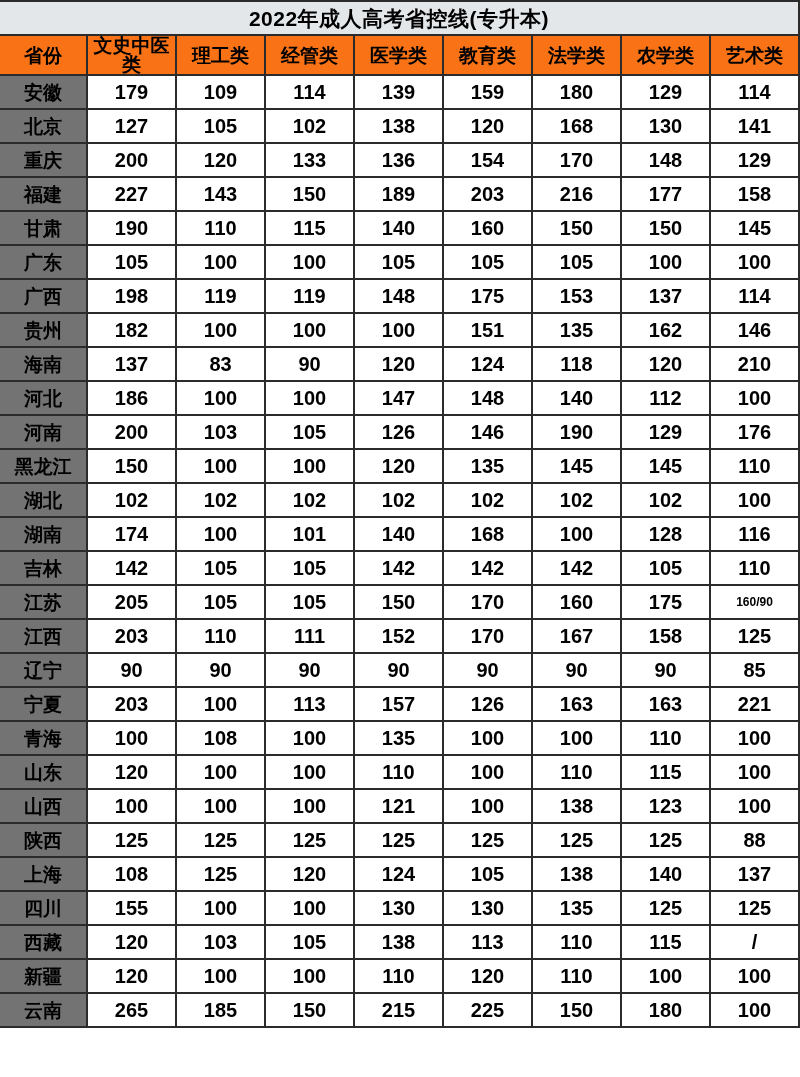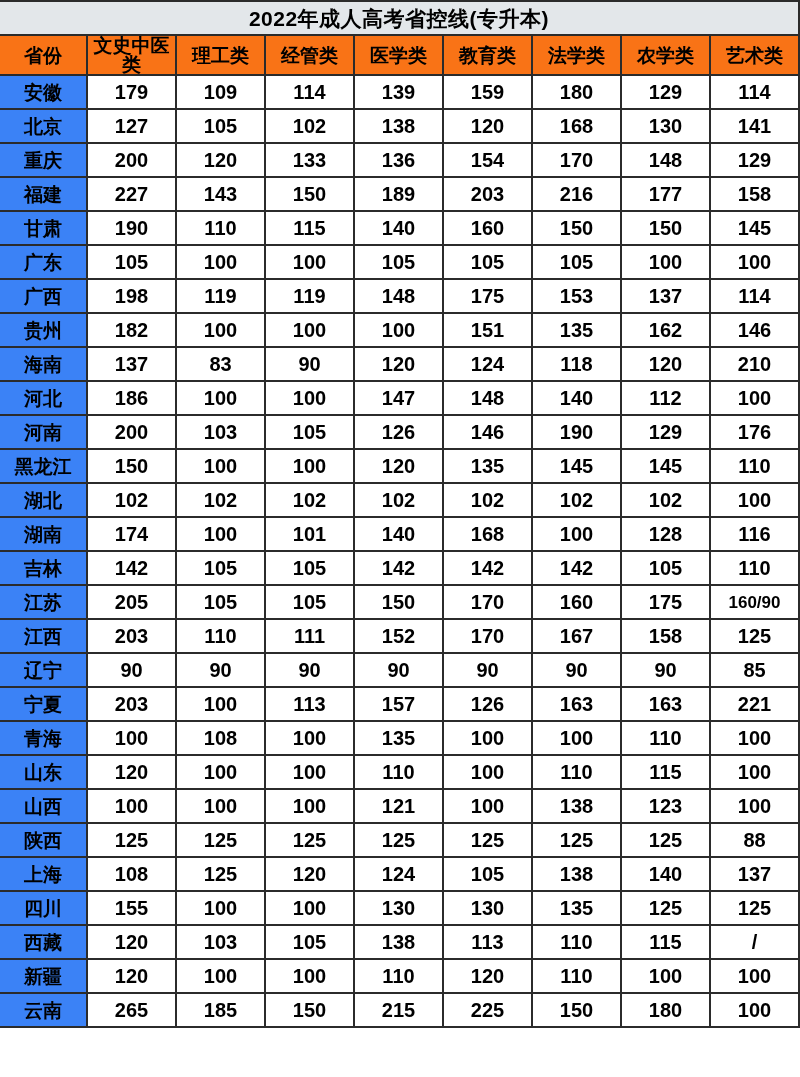--- a/index.html
+++ b/index.html
@@ -42,31 +42,31 @@
     font-size: 21px;
     letter-spacing: 0.5px;
   }
   .head-cell {
     height: 32px;
     background: #f97316;
     font-size: 19px;
   }
   .prov-cell {
     height: 32px;
-    background: #3b82f6;
+    background: #737373;
     font-size: 19px;
     white-space: nowrap;
   }
   .val-cell {
     height: 32px;
     background: #ffffff;
     font-size: 20px;
   }
   .val-cell.narrow {
-    font-size: 17px;
+    font-size: 12px;
   }
   col.c0 { width: 88px; }
   col.cx { width: 89px; }
 </style>
 </head>
 <body>
 
 <div class="sheet">
   <table class="grid">
     <colgroup>

